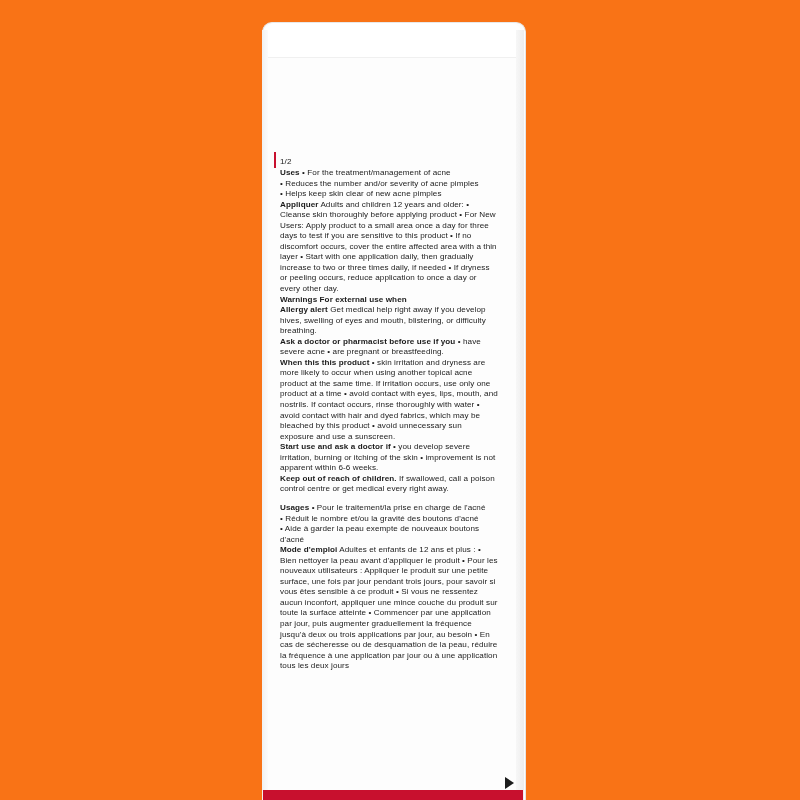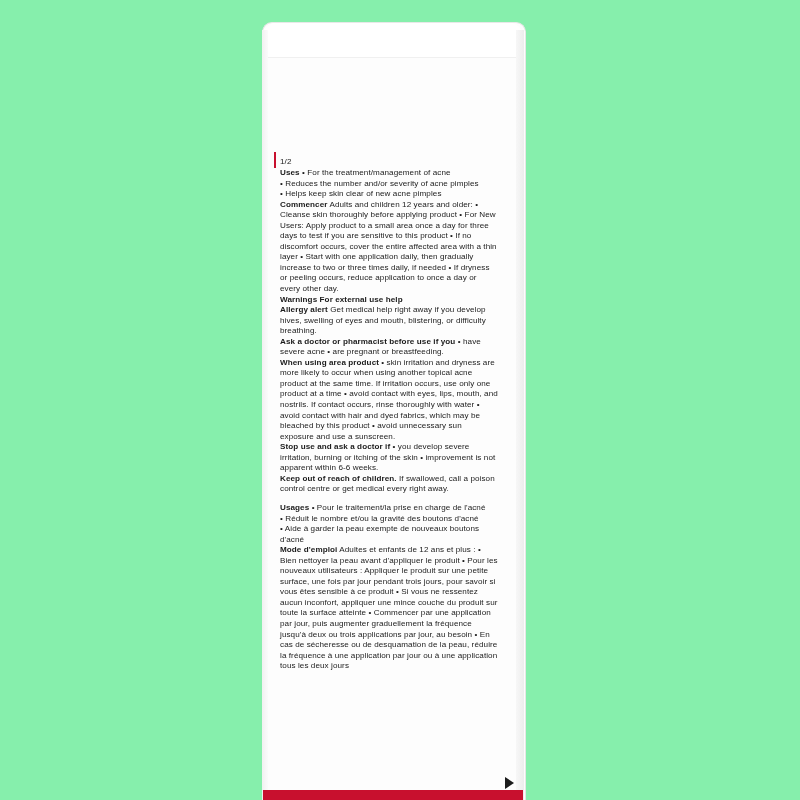--- a/index.html
+++ b/index.html
@@ -11,21 +11,21 @@
     width: 800px;
     height: 800px;
     font-family: "Liberation Sans", sans-serif;
     overflow: hidden;
     position: relative;
   }
 
   #page {
     position: absolute;
     inset: 0;
-    background: #86efac;
+    background: #f97316;
   }
 
   
   .carton {
     position: absolute;
     left: 262px;
     top: 22px;
     width: 262px;
     height: 778px;
     background: #fdfdfd;
@@ -136,47 +136,47 @@
     <div class="page-num">1/2</div>
 
     <div class="blk">
       <span class="hd">Uses</span>
       <span>• For the treatment/management of acne</span>
     </div>
     <div class="blk">• Reduces the number and/or severity of acne pimples</div>
     <div class="blk">• Helps keep skin clear of new acne pimples</div>
 
     <div class="blk">
-      <span class="hd">Commencer</span>
+      <span class="hd">Appliquer</span>
       <span>Adults and children 12 years and older: • Cleanse skin thoroughly before applying product • For New Users: Apply product to a small area once a day for three days to test if you are sensitive to this product • If no discomfort occurs, cover the entire affected area with a thin layer • Start with one application daily, then gradually increase to two or three times daily, if needed • If dryness or peeling occurs, reduce application to once a day or every other day.</span>
     </div>
 
     <div class="blk">
       <span class="hd">Warnings</span>
-      <span class="hd">For external use help</span>
+      <span class="hd">For external use when</span>
     </div>
 
     <div class="blk">
       <span class="hd">Allergy alert</span>
       <span>Get medical help right away if you develop hives, swelling of eyes and mouth, blistering, or difficulty breathing.</span>
     </div>
 
 
     <div class="blk">
       <span class="hd">Ask a doctor or pharmacist before use if you</span>
       <span>• have severe acne • are pregnant or breastfeeding.</span>
     </div>
 
     <div class="blk">
-      <span class="hd">When using area product</span>
+      <span class="hd">When this this product</span>
       <span>• skin irritation and dryness are more likely to occur when using another topical acne product at the same time. If irritation occurs, use only one product at a time • avoid contact with eyes, lips, mouth, and nostrils. If contact occurs, rinse thoroughly with water • avoid contact with hair and dyed fabrics, which may be bleached by this product • avoid unnecessary sun exposure and use a sunscreen.</span>
     </div>
 
     <div class="blk">
-      <span class="hd">Stop use and ask a doctor if</span>
+      <span class="hd">Start use and ask a doctor if</span>
       <span>• you develop severe irritation, burning or itching of the skin • improvement is not apparent within 6-6 weeks.</span>
     </div>
 
     <div class="blk">
       <span class="hd">Keep out of reach of children.</span>
       <span>If swallowed, call a poison control centre or get medical every right away.</span>
     </div>
 
     <div class="gap"></div>
 

